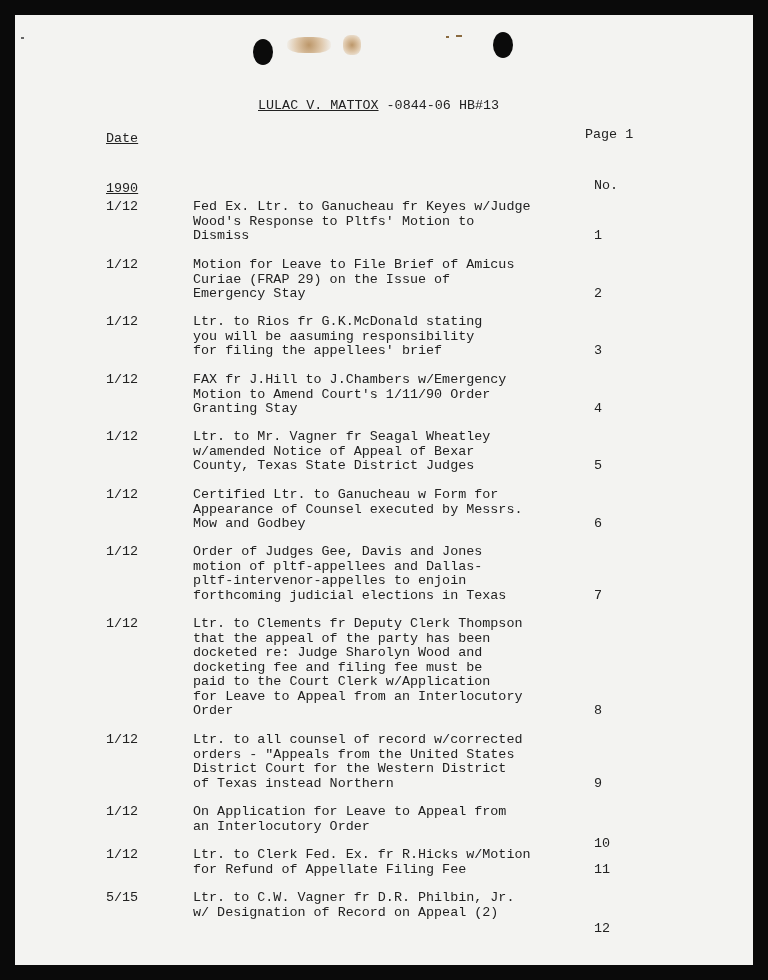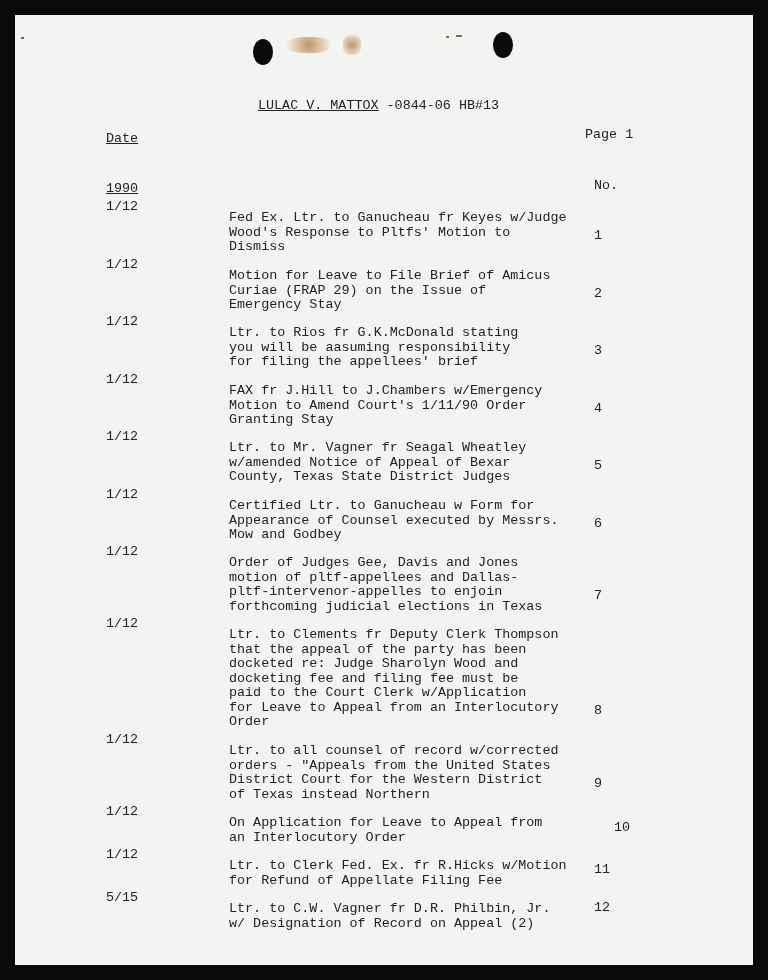--- a/index.html
+++ b/index.html
@@ -42,21 +42,21 @@
     left: 258px; top: 99px;
     white-space: pre;
   }
   .title .u { text-decoration: underline; }
   .hdr-date { position: absolute; left: 106px; top: 132px; text-decoration: underline; }
   .hdr-page { position: absolute; left: 585px; top: 128px; }
   .hdr-no { position: absolute; left: 594px; top: 143px; margin-top: 36px; }
   .year { position: absolute; left: 106px; top: 171px; text-decoration: underline; margin-top: 11px; }
   .entry { position: absolute; left: 0; width: 738px; }
   .entry .date { position: absolute; left: 106px; top: 0; }
-  .entry .desc { position: absolute; left: 193px; top: 11px; white-space: pre; margin-left: 36px; }
+  .entry .desc { position: absolute; left: 193px; top: 0; white-space: pre; }
   .entry .no { position: absolute; left: 594px; white-space: pre; }
 </style>
 </head>
 <body>
 
 <div class="page">
   <div class="hole" style="left:238px; top:24px;"></div>
   <div class="hole" style="left:478px; top:17px;"></div>
   <div class="stain" style="left:272px; top:22px; width:44px; height:16px;"></div>
   <div class="stain" style="left:328px; top:20px; width:18px; height:20px;"></div>
@@ -139,27 +139,27 @@
       <div class="desc">Ltr. to all counsel of record w/corrected
 orders - "Appeals from the United States
 District Court for the Western District
 of Texas instead Northern</div>
       <div class="no" style="top: 43.5px;">9</div>
     </div>
     <div class="entry mono" style="top: 805px;">
       <div class="date">1/12</div>
       <div class="desc">On Application for Leave to Appeal from
 an Interlocutory Order</div>
-      <div class="no" style="top: 16px; margin-left: 20px;">10</div>
+      <div class="no" style="top: 32px;">10</div>
     </div>
     <div class="entry mono" style="top: 848px;">
       <div class="date">1/12</div>
       <div class="desc">Ltr. to Clerk Fed. Ex. fr R.Hicks w/Motion
 for Refund of Appellate Filing Fee</div>
       <div class="no" style="top: 14.5px;">11</div>
     </div>
     <div class="entry mono" style="top: 891px;">
       <div class="date">5/15</div>
       <div class="desc">Ltr. to C.W. Vagner fr D.R. Philbin, Jr.
 w/ Designation of Record on Appeal (2)</div>
-      <div class="no" style="top: 10px;">12</div>
+      <div class="no" style="top: 31px;">12</div>
     </div>
   </div>
 
 </body></html>

